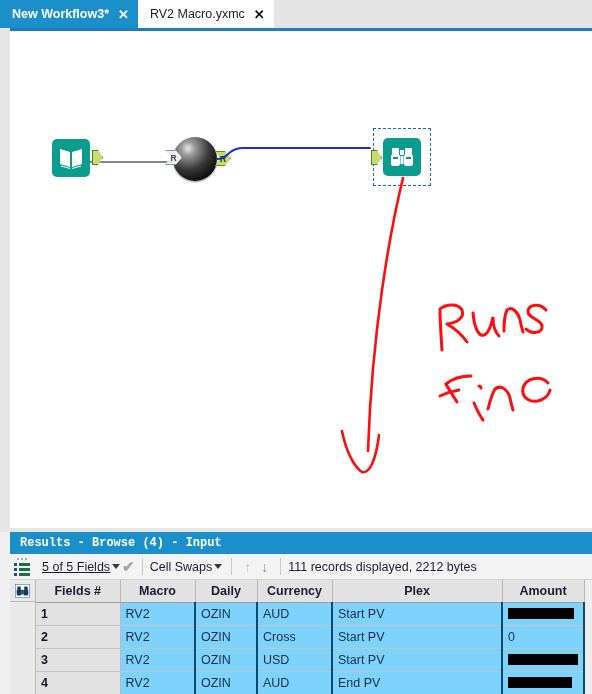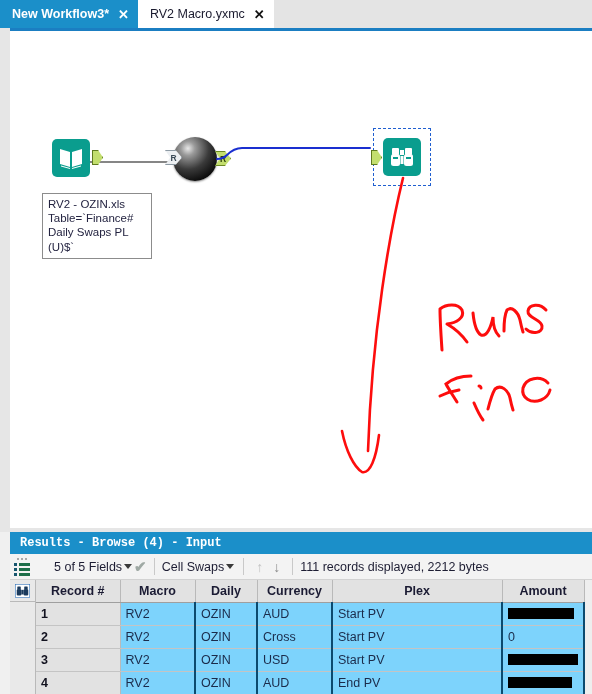--- a/index.html
+++ b/index.html
@@ -244,24 +244,20 @@
         <path d="M463 282 C 464 292, 466 301, 471 304 C 477 306, 481 296, 483 286 C 483 294, 485 301, 489 305" stroke="#fd0d0d" stroke-width="3" fill="none" stroke-linecap="round"></path>
         <path d="M494 300 C 494 290, 495 283, 497 279 C 502 275, 508 281, 510 289 C 511 294, 512 298, 513 301" stroke="#fd0d0d" stroke-width="3" fill="none" stroke-linecap="round"></path>
         <path d="M536 279 C 530 272, 519 273, 518 280 C 517 287, 531 288, 532 295 C 533 302, 522 304, 516 298" stroke="#fd0d0d" stroke-width="3" fill="none" stroke-linecap="round"></path>
 
         <path d="M447 371 C 442 363, 438 357, 436 353 C 442 348, 452 345, 461 345 M430 365 C 436 362, 443 360, 449 359" stroke="#fd0d0d" stroke-width="3" fill="none" stroke-linecap="round"></path>
         <path d="M464 372 C 467 379, 470 385, 473 389 M469 355 C 470 355, 471 356, 471 357" stroke="#fd0d0d" stroke-width="3" fill="none" stroke-linecap="round"></path>
         <path d="M478 378 C 480 370, 482 363, 485 358 C 491 353, 498 359, 500 367 C 501 372, 502 376, 503 379" stroke="#fd0d0d" stroke-width="3" fill="none" stroke-linecap="round"></path>
         <path d="M538 352 C 530 344, 516 347, 513 357 C 511 367, 521 373, 531 369 C 536 367, 539 363, 540 359" stroke="#fd0d0d" stroke-width="3" fill="none" stroke-linecap="round"></path>
       </svg>
 
-      <div class="annotation-box" style="left:32px; top:162px; width:110px;">RV2 - OZIN.xls
-Table=`Finance#
-Daily Swaps PL
-(U)$`</div>
 
     </div>
     <div class="canvas-bottomstrip"></div>
   </div>
 
   <div class="results">
 
     <div class="results-title">Results - Browse (4) - Input</div>
 
     <div class="results-toolbar">
@@ -279,21 +275,21 @@
           <div class="r">
               <b></b>
               <s></s>
             </div>
           <div class="r">
               <b></b>
               <s></s>
             </div>
         </div>
       </div>
-      <span class="tb-text" style="margin-left:22px;">5 of 5 Fields</span>
+      <span class="tb-text" style="margin-left:10px;text-decoration:underline;">5 of 5 Fields</span>
       <span class="caret"></span>
       <span class="check">✔</span>
       <span class="tb-sep"></span>
       <span class="tb-text">Cell Swaps</span>
       <span class="caret"></span>
       <span class="tb-sep"></span>
       <span class="arrowbtn" style="color:#c2c2c2;">↑</span>
       <span class="arrowbtn" style="color:#8d8d8d;">↓</span>
       <span class="tb-sep"></span>
       <span class="tb-text">111 records displayed, 2212 bytes</span>
@@ -316,21 +312,21 @@
         <colgroup>
           <col style="width:84px">
             <col style="width:75px">
             <col style="width:62px">
           <col style="width:75px">
             <col style="width:170px">
             <col style="width:74px">
         </colgroup>
         <thead>
           <tr>
-            <th>Record #</th>
+            <th>Fields #</th>
             <th>Macro</th>
             <th>Daily</th>
             <th>Currency</th>
             <th>Plex</th>
             <th>Amount</th>
           </tr>
         </thead>
         <tbody id="tbody">
             <tr>
               <td class="rec">1</td>

